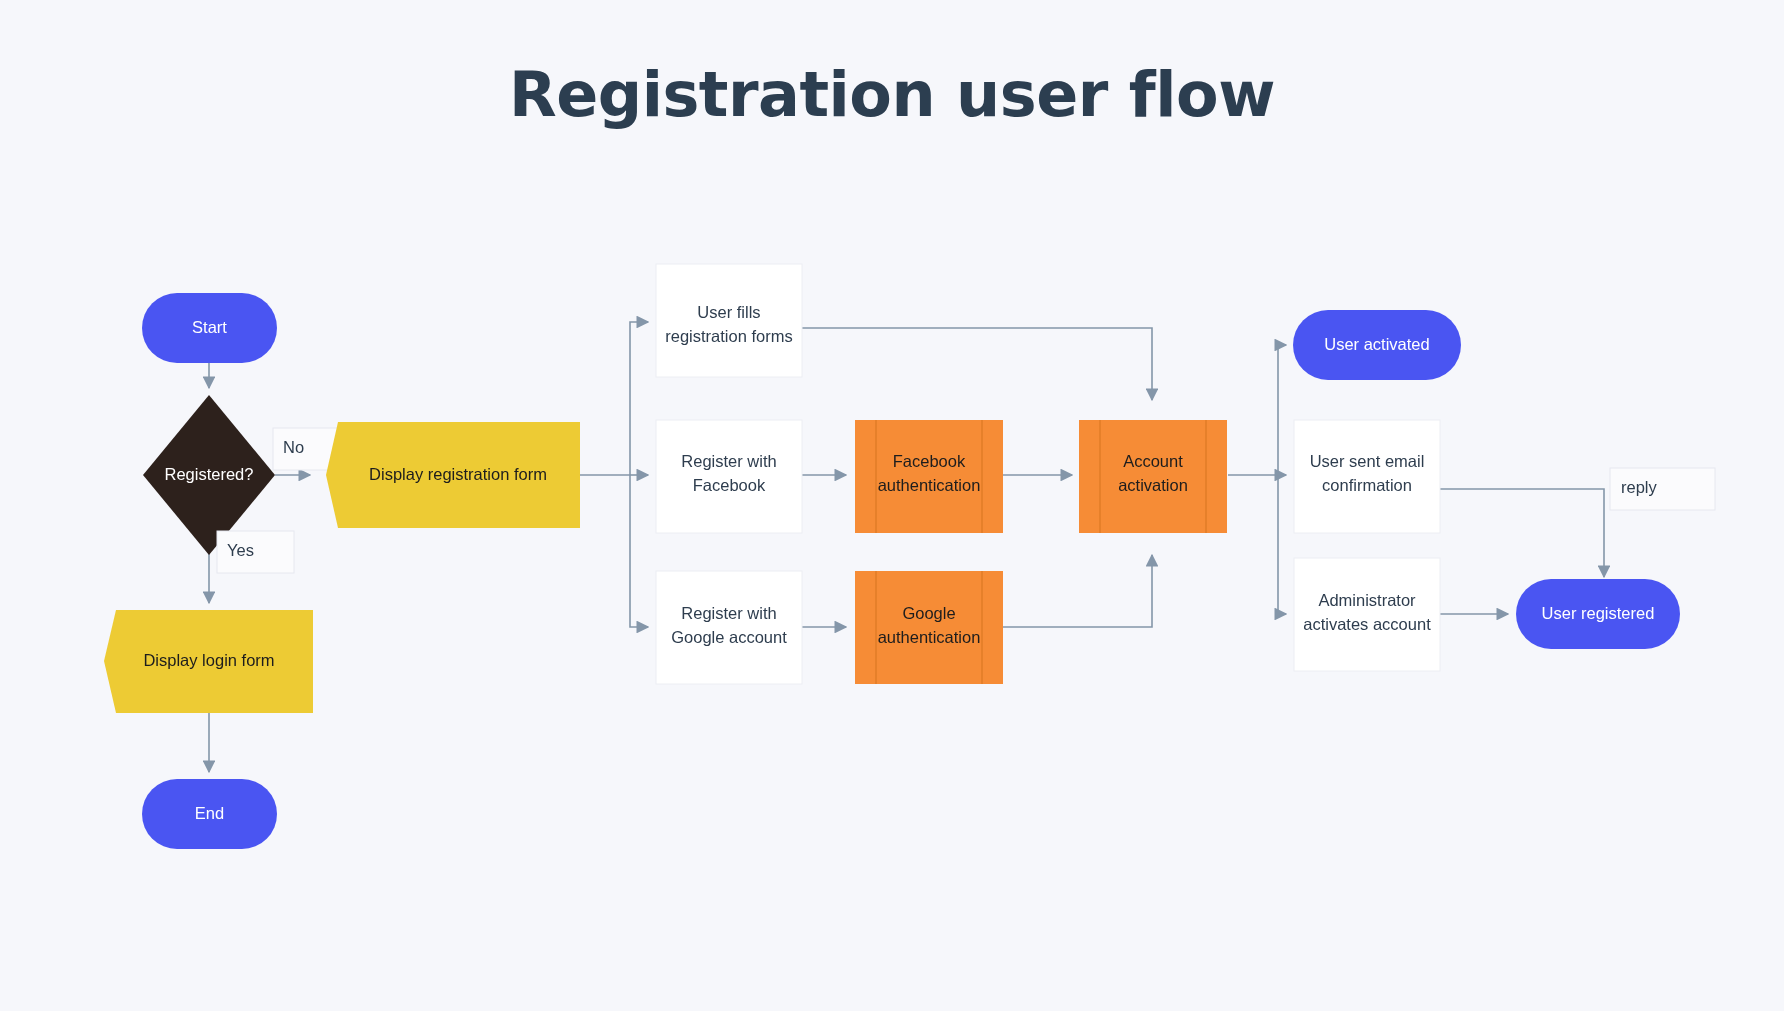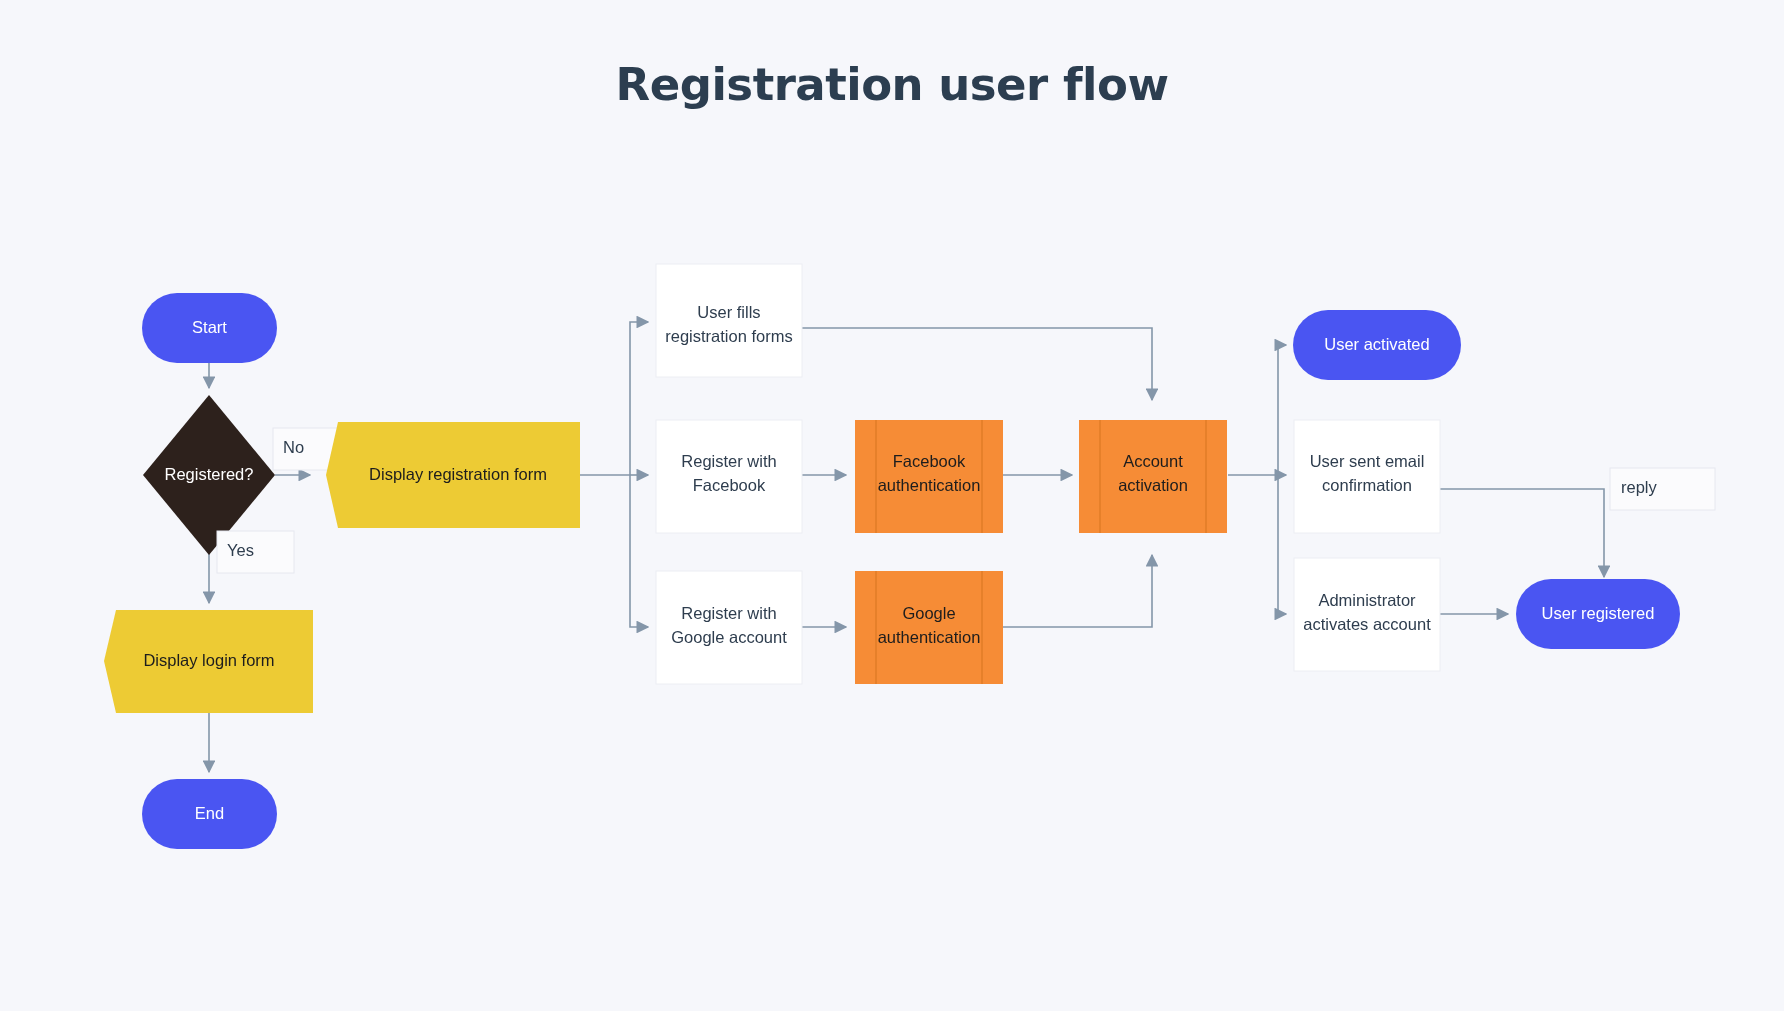--- a/index.html
+++ b/index.html
@@ -20,21 +20,21 @@
     width: 1784px;
     height: 1011px;
     background: #f6f7fb;
   }
   .page-title {
     position: absolute;
     top: 58px;
     left: 0;
     width: 1784px;
     text-align: center;
-    font-size: 45px;
+    font-size: 62px;
     font-weight: bold;
     letter-spacing: -0.5px;
     color: #2c3e50;
     font-family: "DejaVu Sans", "Liberation Sans", sans-serif;
   }
   svg.flow {
     position: absolute;
     inset: 0;
     width: 1784px;
     height: 1011px;

